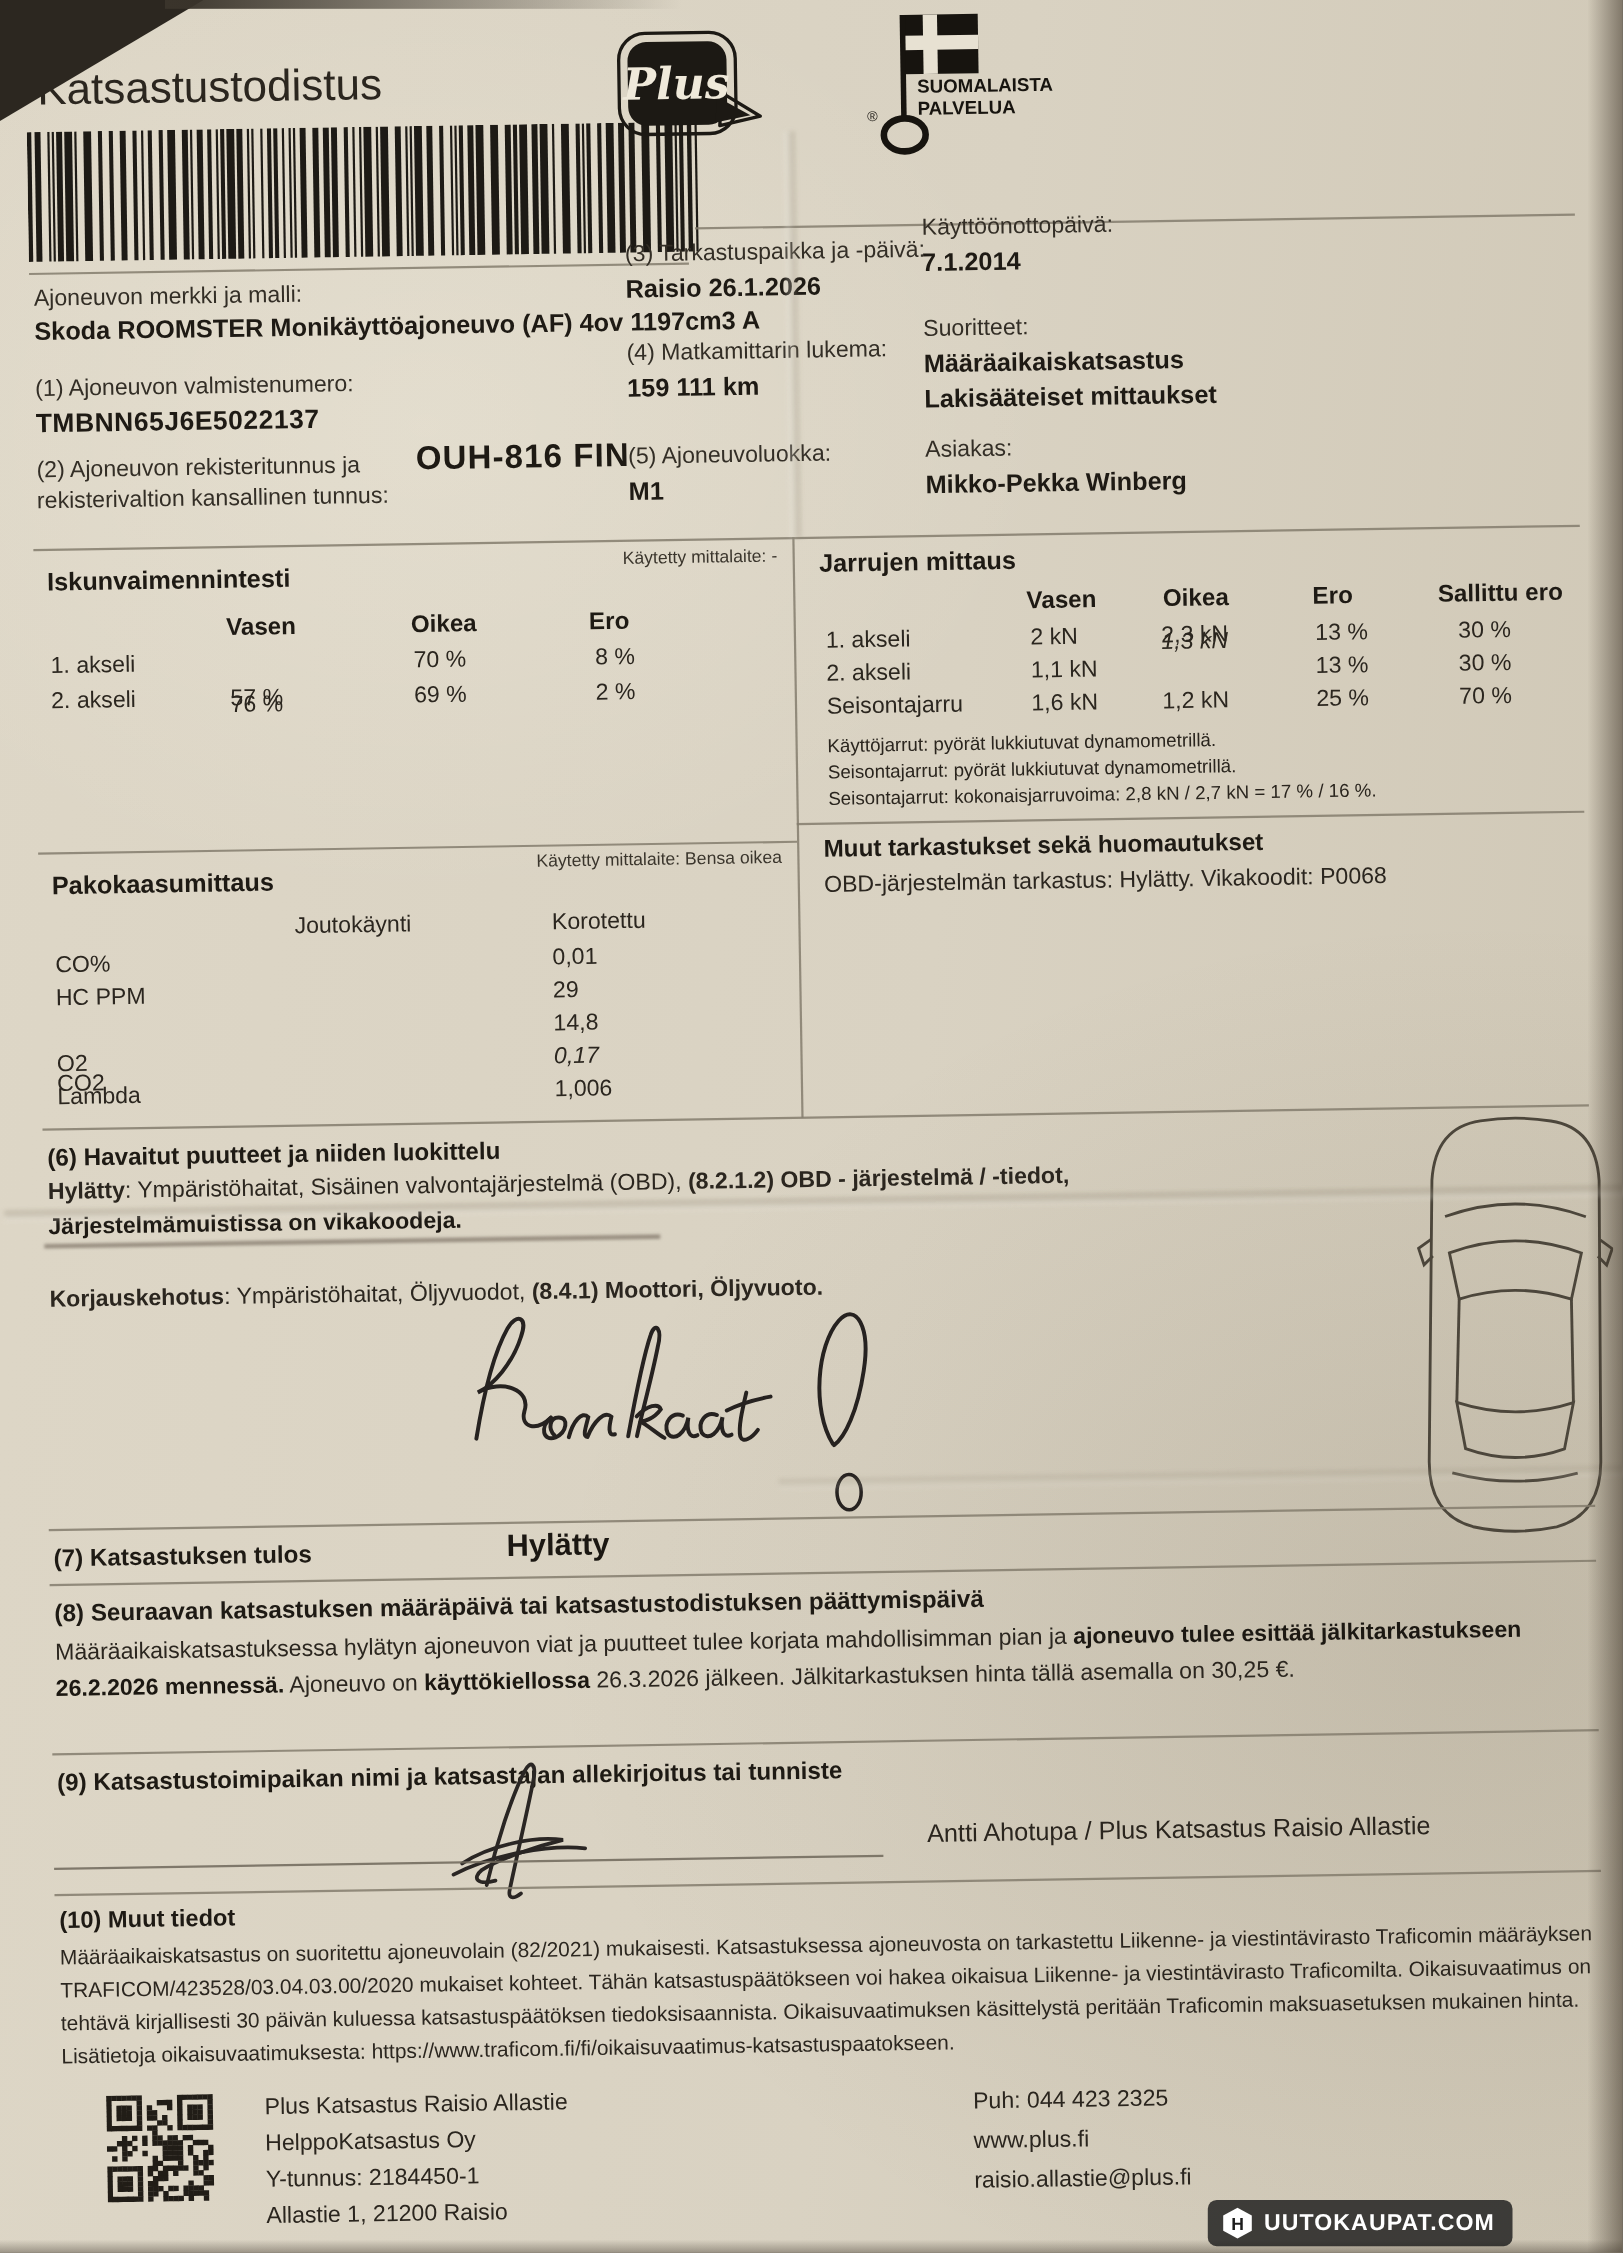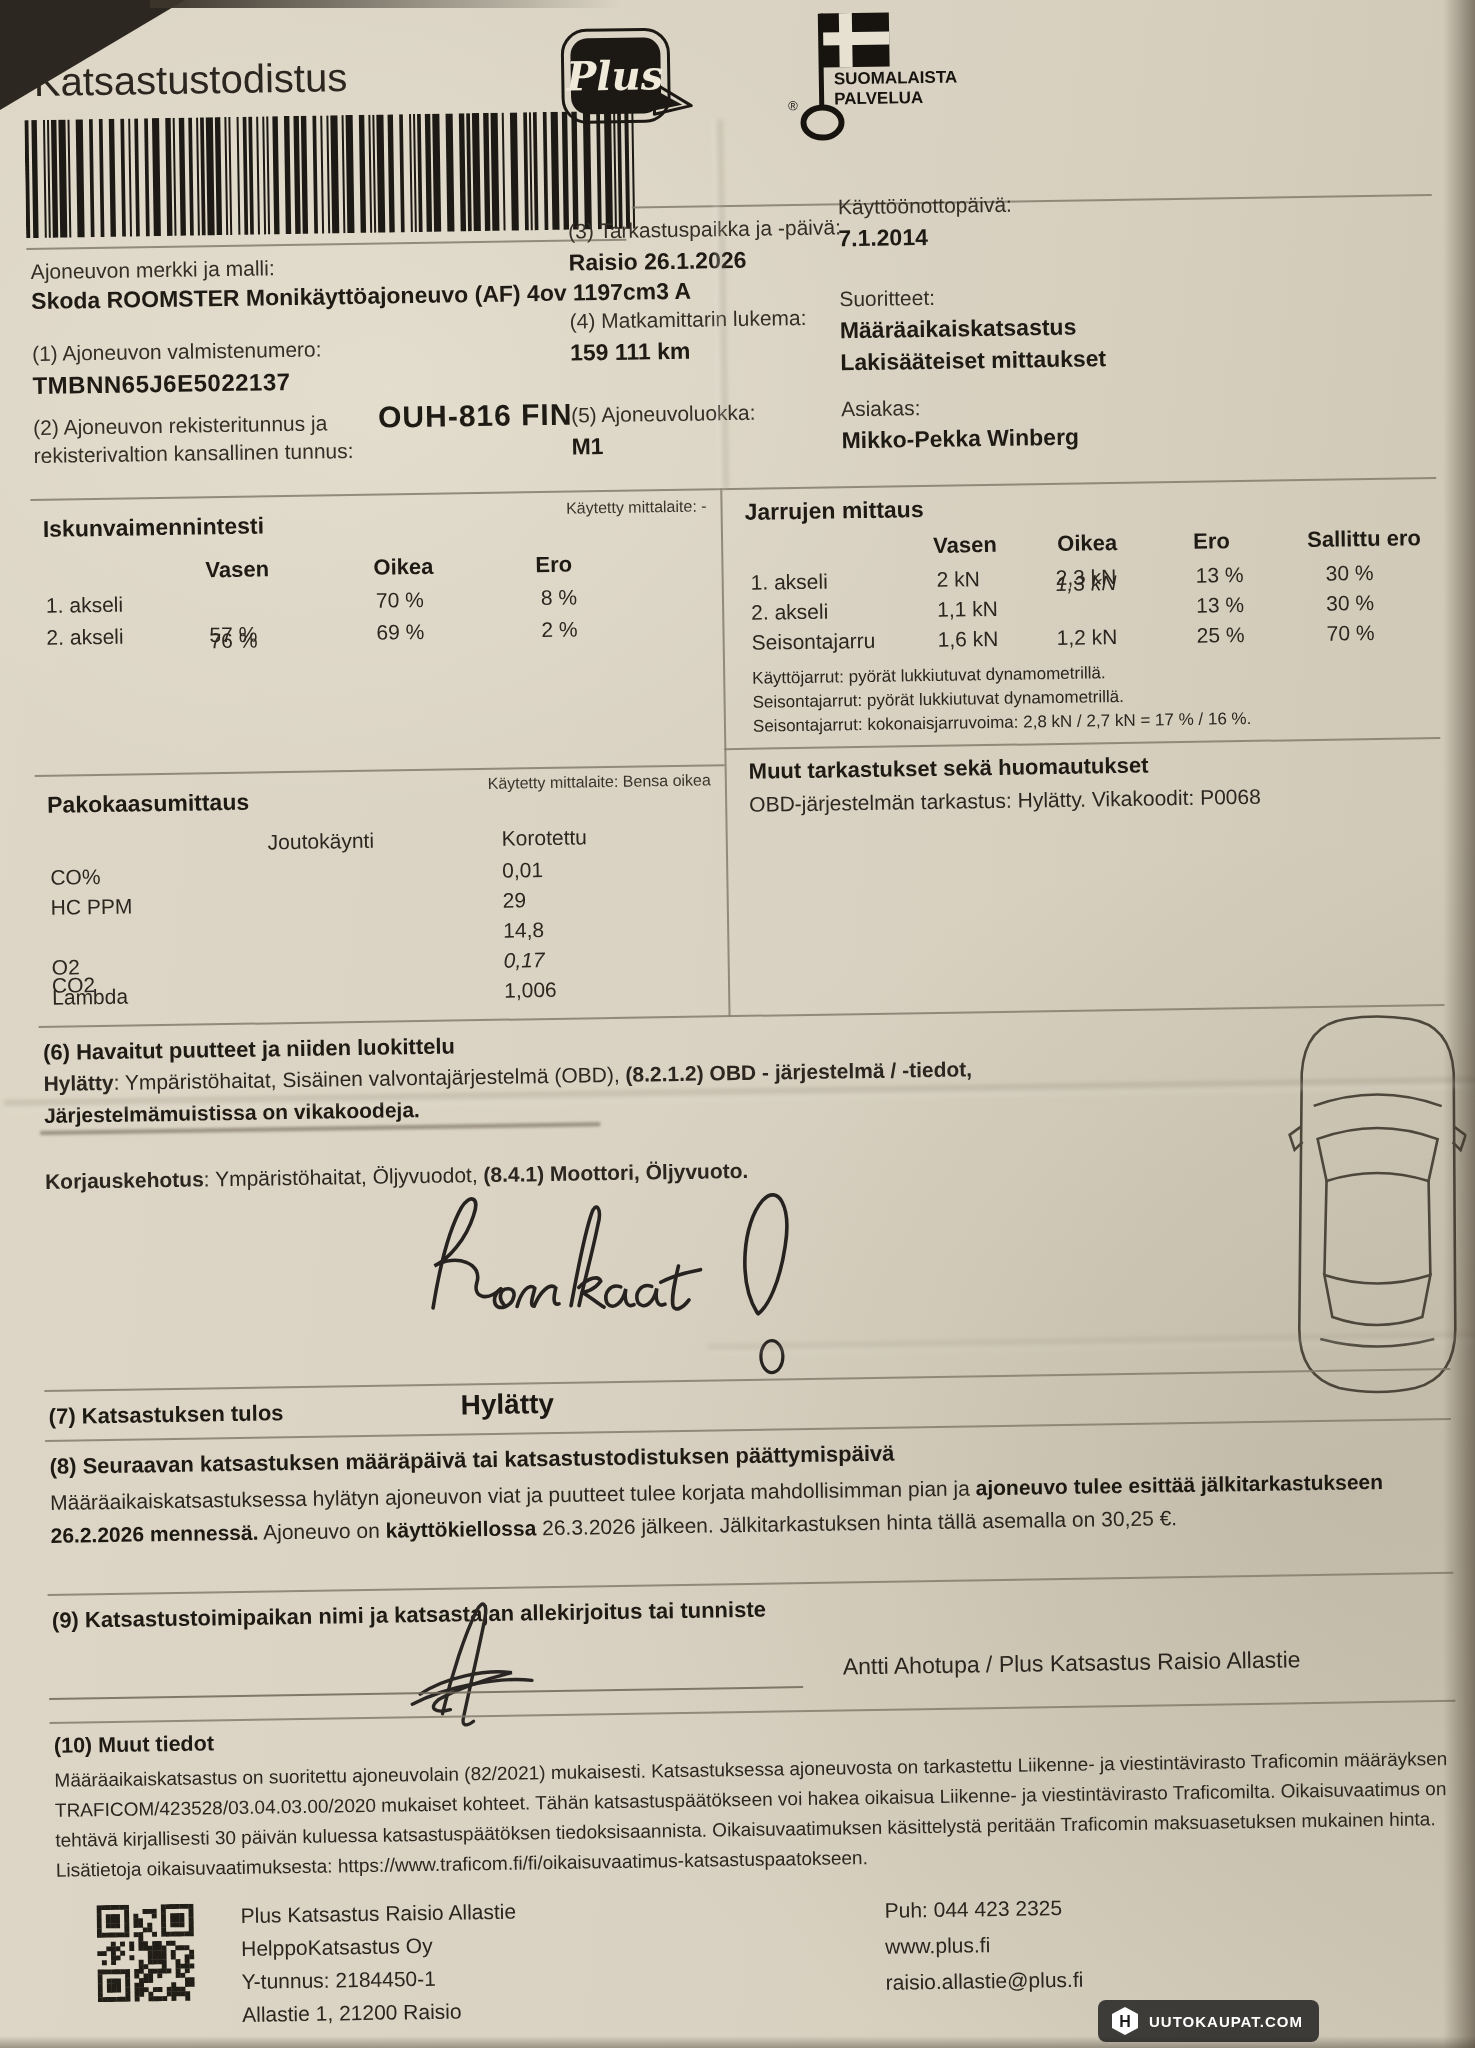--- a/index.html
+++ b/index.html
@@ -39,21 +39,21 @@
                background:#2c2720; clip-path:polygon(0 0,100% 0,0 100%); }
   .strip-top { position:absolute; left:150px; top:0; width:470px; height:8px;
                background:linear-gradient(to right,#3a342b, rgba(58,52,43,0)); }
   .edge-right{ position:absolute; right:0; top:0; width:32px; height:100%;
                background:linear-gradient(to right, rgba(0,0,0,0), rgba(62,52,40,.55)); }
   .edge-bottom{ position:absolute; left:0; bottom:0; width:100%; height:12px;
                background:linear-gradient(to bottom, rgba(0,0,0,0), rgba(58,50,40,.4)); }
 
   .wm { position:absolute; left:1098px; top:2000px; height:42px; display:flex; align-items:center;
         gap:9px; padding:0 16px 0 12px; background:rgba(28,28,28,.82); border-radius:8px; }
-  .wm-text { color:#ffffff; font-weight:bold; font-size:15px; letter-spacing:1px; }
+  .wm-text { color:#ffffff; font-weight:bold; font-size:21px; letter-spacing:1px; }
 
   svg { display:block; }
 </style>
 </head>
 <body>
 
 <div id="photo">
   <div id="paper">
     <div id="content">
 

